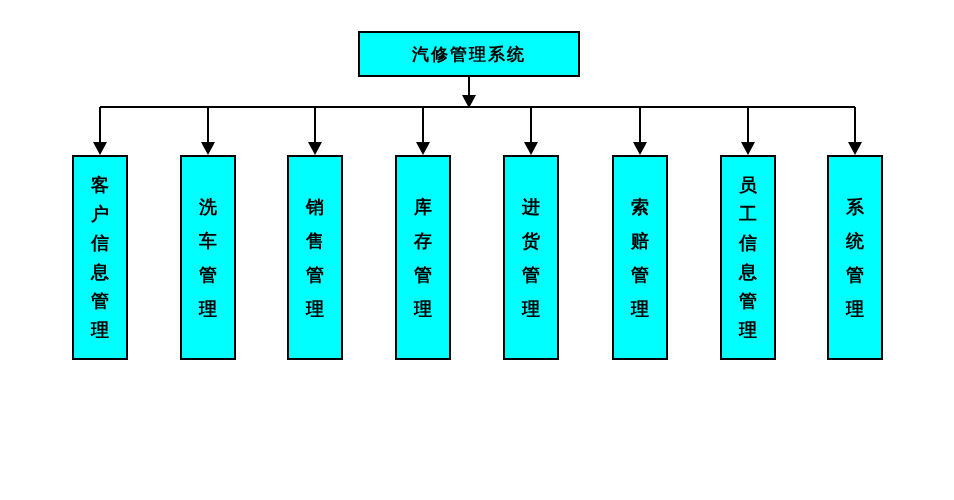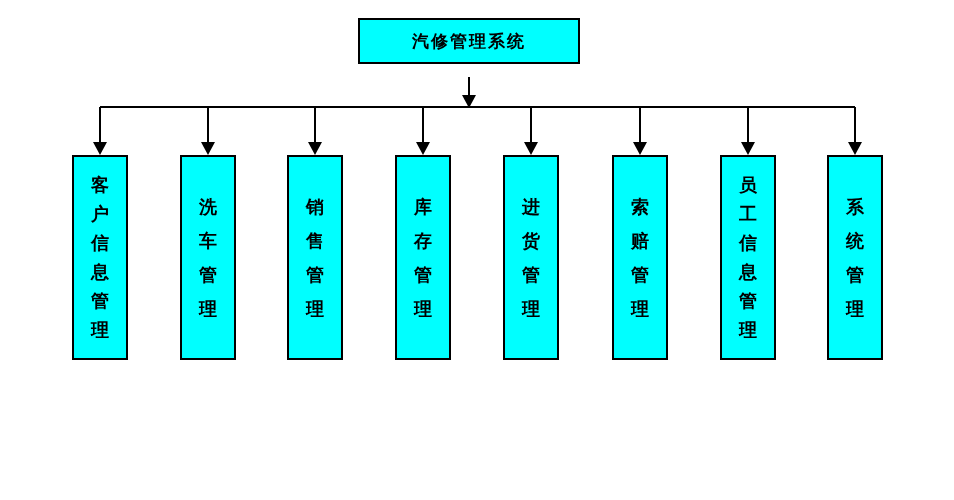--- a/index.html
+++ b/index.html
@@ -36,21 +36,21 @@
   .node {
     position: absolute;
     background: var(--node-fill);
     border: 2px solid var(--node-border);
     display: flex;
     align-items: center;
     justify-content: center;
     color: #000;
   }
   .root-node {
-    left: 358px; top: 18px;
+    left: 358px; top: 31px;
     width: 222px; height: 46px;
   }
   .root-label {
     font-size: 17px;
     font-weight: bold;
     letter-spacing: 2px;
     white-space: nowrap;
   }
   .child-node {
     top: 155px;

